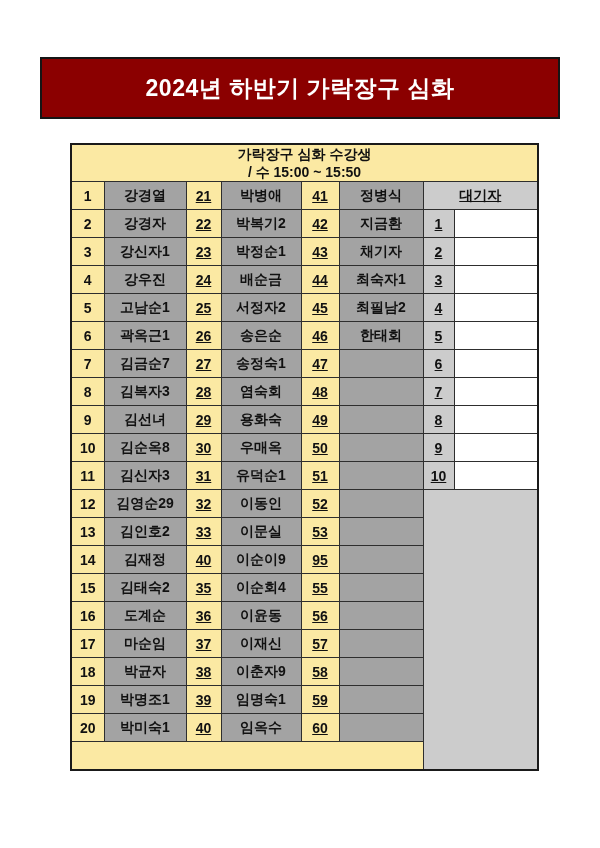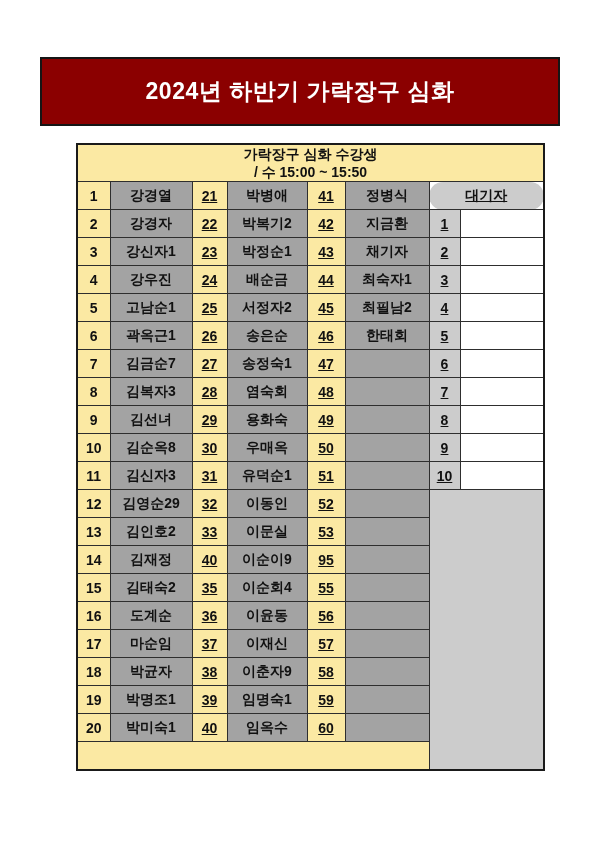--- a/index.html
+++ b/index.html
@@ -5,47 +5,47 @@
   * { margin:0; padding:0; box-sizing:border-box; }
   html,body { background:#ffffff; }
   body {
     width:600px; height:848px; position:relative;
     font-family:"Liberation Sans", sans-serif;
     -webkit-font-smoothing:antialiased;
   }
   .page { position:absolute; inset:0; background:#ffffff; }
 
   .banner {
-    position:absolute; left:40px; top:57px; width:520px; height:69px;
+    position:absolute; left:40px; top:57px; width:520px; height:62px;
     background:var(--c-red,#8B0000);
     border:2px solid #151515;
     display:flex; flex-direction:column; justify-content:center; align-items:center;
     color:#ffffff; font-weight:800; font-size:23px; line-height:27px;
     text-align:center; letter-spacing:0.5px;
   }
 
   table.roster {
-    position:absolute; left:76px; top:143px;
+    position:absolute; left:70px; top:143px;
     border-collapse:collapse; table-layout:fixed;
     border:2px solid #1a1a1a;
   }
   table.roster td {
     border:1px solid #2e2e2e;
     text-align:center; vertical-align:middle;
     font-weight:bold; font-size:14px; color:#111;
     height:28px; padding:0 2px; overflow:hidden; white-space:nowrap;
   }
   td.hdr {
     background:var(--c-yellow,#FBE9A3);
     border-bottom-width:2px; height:39px;
     font-size:15px; line-height:18px;
   }
   td.num-cell  { background:var(--c-yellow,#FBE9A3); }
   td.name-cell { background:#a3a3a3; }
-  td.wait-header { background:var(--c-gray,#CCCCCC);border-radius:14px; }
+  td.wait-header { background:var(--c-gray,#CCCCCC); }
   td.wait-num-cell { background:var(--c-gray,#CCCCCC); }
   td.wait-name-cell { background:#ffffff; }
   td.gray-block { background:var(--c-gray,#CCCCCC); }
   td.footer-cell { background:var(--c-yellow,#FBE9A3); height:29px; }
   td.sep-l { border-left-width:2px;text-decoration:underline; }
 </style>
 </head>
 <body>
 
 <div class="page">

